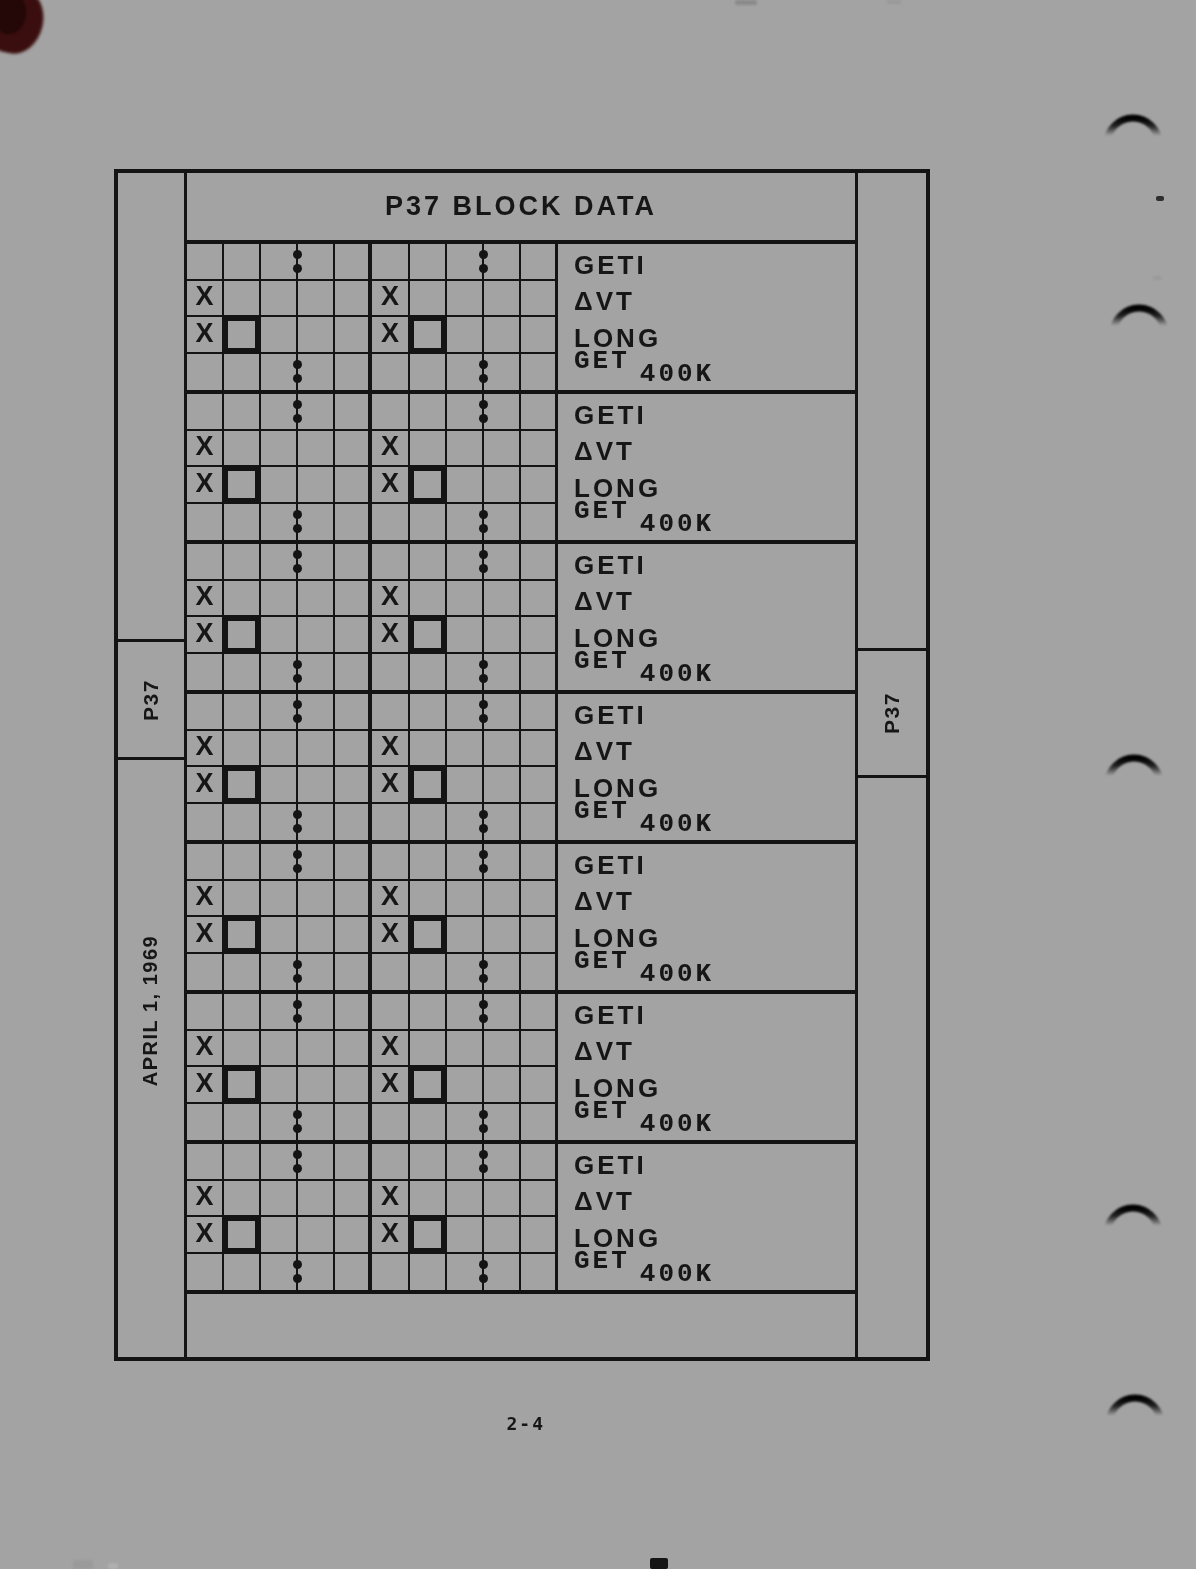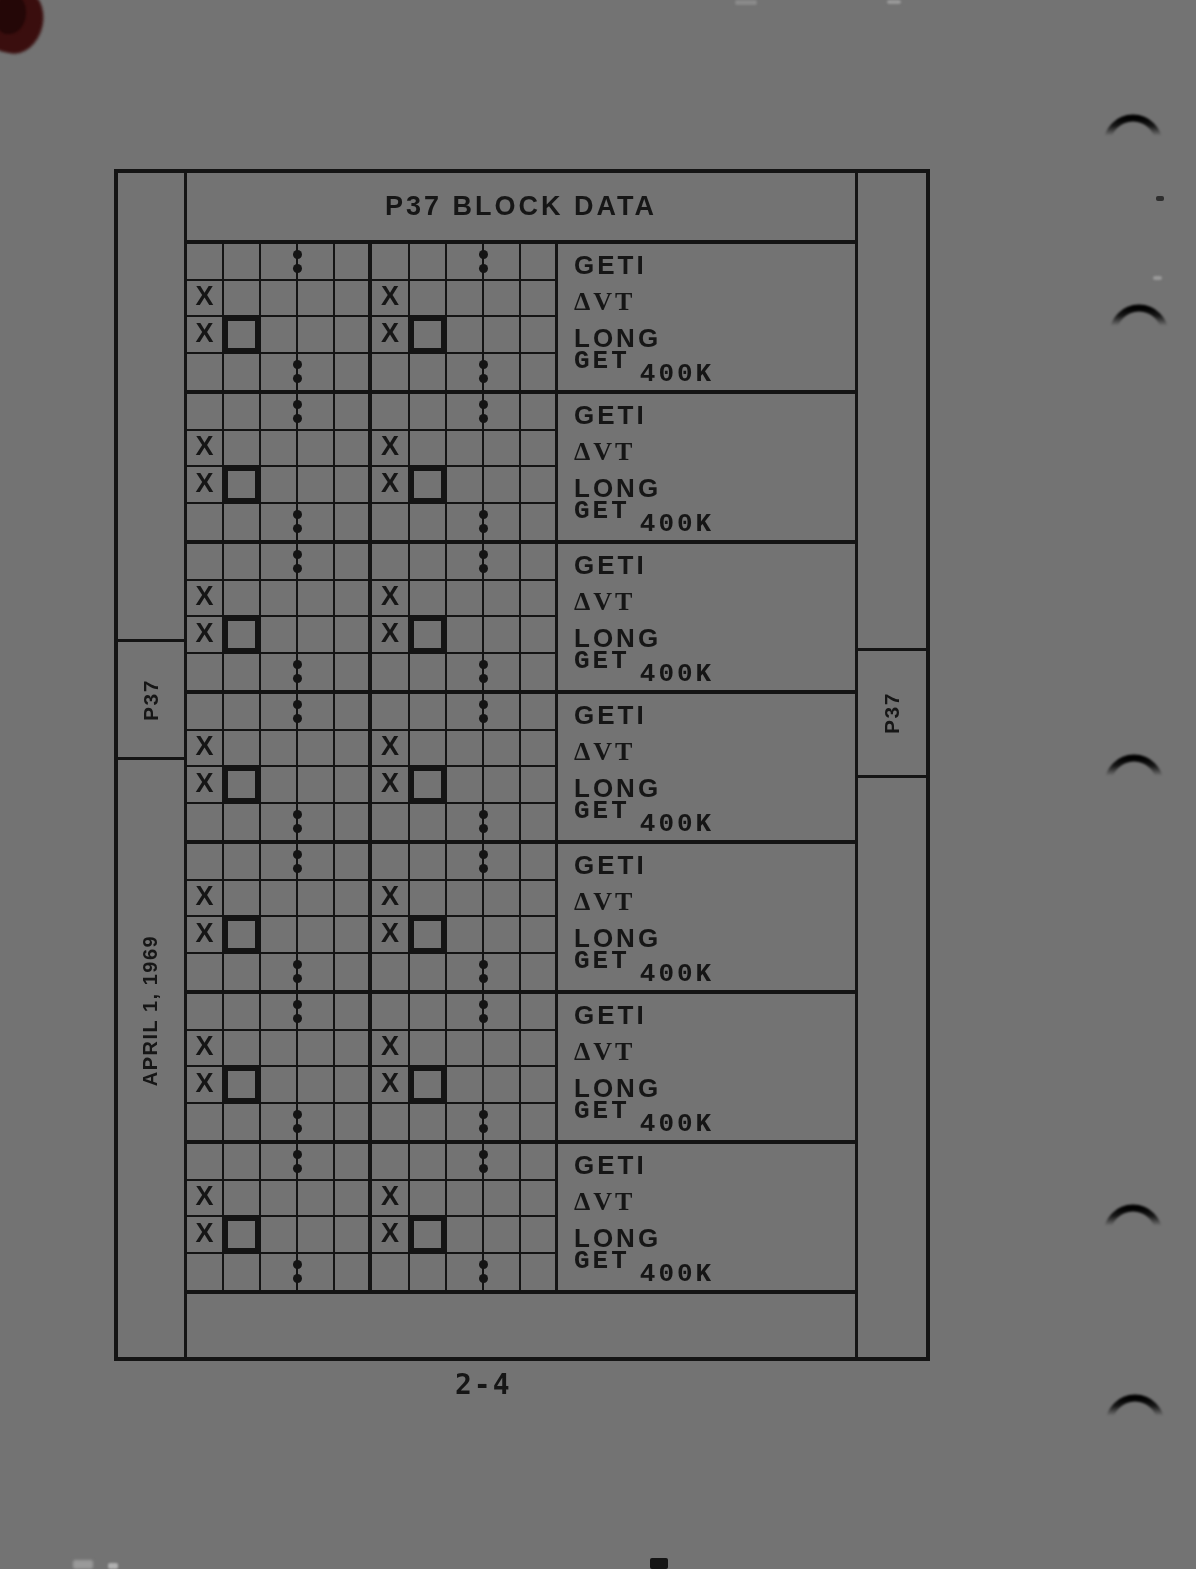--- a/index.html
+++ b/index.html
@@ -1,18 +1,18 @@
 <!DOCTYPE html>
 <html><head>
 <meta charset="utf-8">
 <style>
   html,body{margin:0;padding:0;background:#e8e8e8;}
   .page{
     position:relative; width:1196px; height:1569px; margin:0 auto;
-    background:#737373; overflow:hidden;
+    background:#a3a3a3; overflow:hidden;
     font-family:"Liberation Sans", sans-serif; color:#161616;
   }
   
   .outer-border{
     position:absolute; left:114px; top:169px; width:816px; height:1192px;
     border:4px solid #141414; box-sizing:border-box;
   }
   .vline,.hline{position:absolute; background:#141414;}
   
   .header-cell{
@@ -38,32 +38,32 @@
   .cell.xcell{font-size:27px; font-weight:700; padding-bottom:2px;}
   .cell.boxed{box-shadow:inset 0 0 0 4px #141414;}
   .cell.dotR::after{
     content:""; position:absolute; right:-6px; top:6px; width:9px; height:9px;
     border-radius:50%; background:#141414; box-shadow:0 14px 0 0 #141414; z-index:3;
   }
   
   .blabel{flex:1; position:relative; font-size:26px; font-weight:700; letter-spacing:3px;}
   .lbl{position:absolute; left:16px; height:25%; display:flex; align-items:flex-end; white-space:nowrap;}
   .lbl.l1{top:0;}
-  .lbl.l2{top:25%;font-family:Liberation Serif, serif;}
+  .lbl.l2{top:25%;}
   .lbl.l3{top:50%;}
   .lbl.l4{top:70%; height:auto; align-items:flex-start;font-family:Liberation Mono, monospace;}
   .lsub{position:relative; top:13px; margin-left:10px;}
   
   .vwrap{position:absolute; display:flex; align-items:center; justify-content:center;}
   .vtext{transform:rotate(-90deg); white-space:nowrap; font-size:21px; font-weight:700; letter-spacing:1.5px;}
   .vtext.shift{transform:rotate(-90deg) translateX(48px); font-size:20px;}
   
   .page-number{
-    position:absolute; left:455px; top:1368px; width:90px; text-align:left;
-    font-family:"DejaVu Sans Mono", monospace; font-size:28px; font-weight:700; letter-spacing:2px;
+    position:absolute; left:455px; top:1413px; width:90px; text-align:right;
+    font-family:"DejaVu Sans Mono", monospace; font-size:18px; font-weight:700; letter-spacing:2px;
   }
   
   .crescent{position:absolute; filter:blur(1.2px);}
   .blob{
     position:absolute; left:-9px; top:-12px; width:52px; height:66px;
     background:#3a0e0e; border-radius:42% 58% 60% 40%;
     filter:blur(1.5px); transform:rotate(12deg);
   }
   .blob2{
     position:absolute; left:-4px; top:-6px; width:30px; height:40px;

